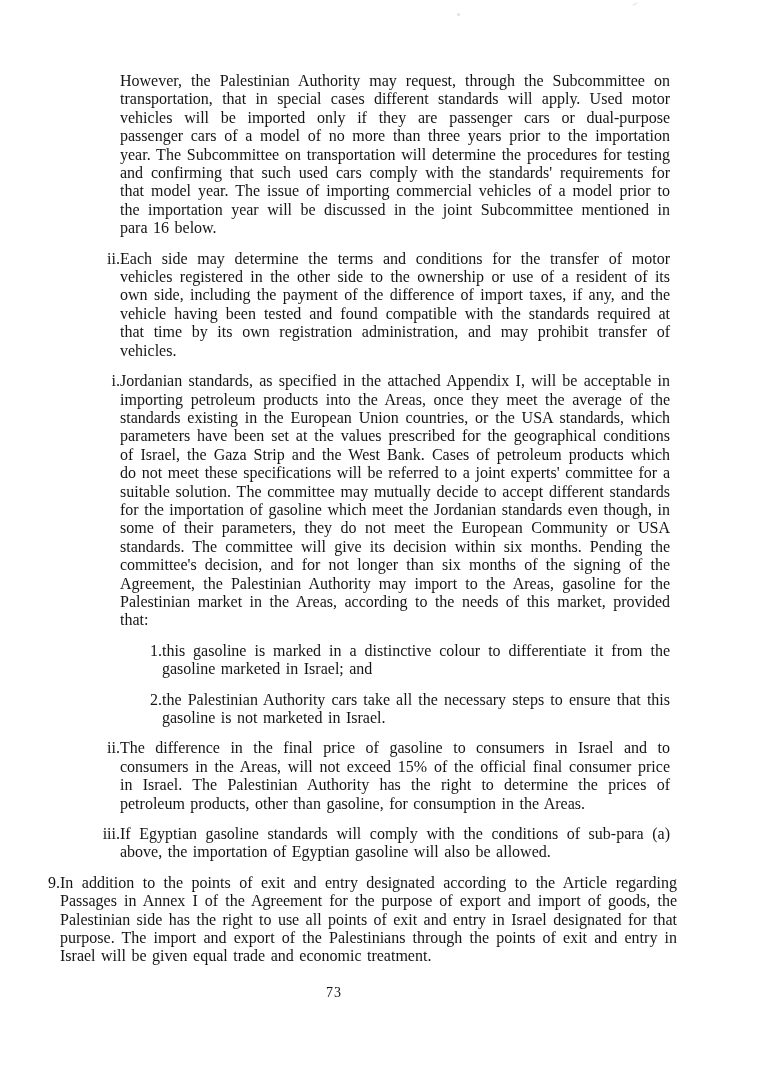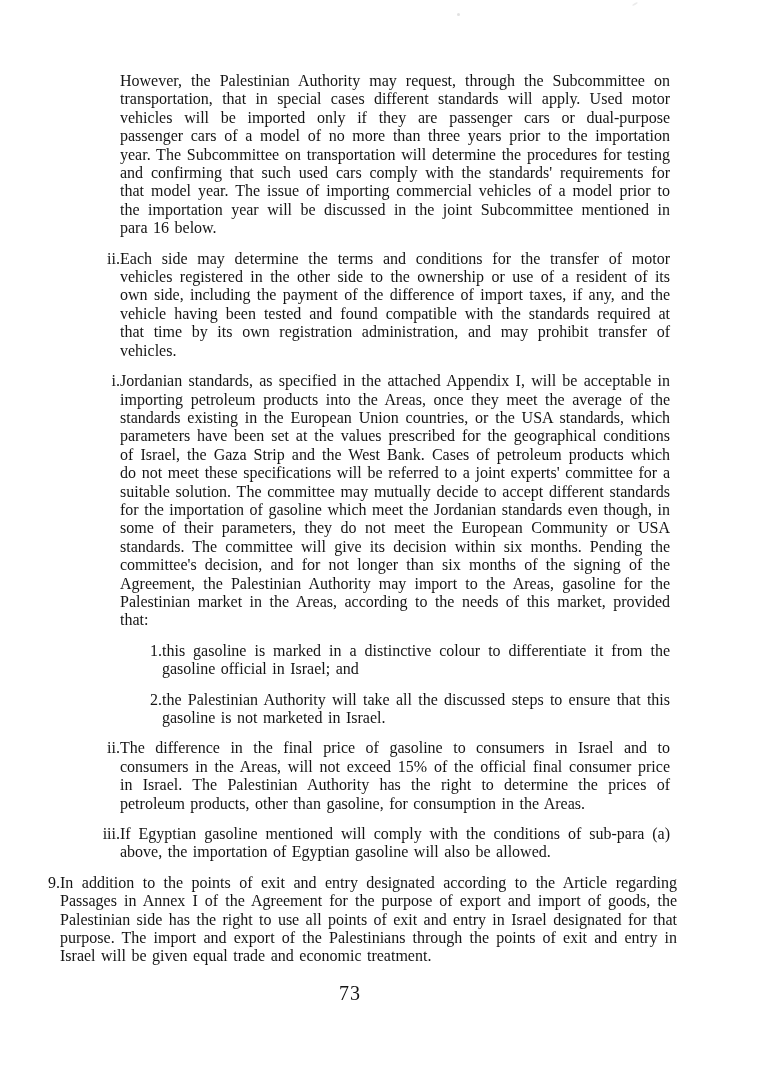--- a/index.html
+++ b/index.html
@@ -45,22 +45,21 @@
   .lvl2 .marker { width: 26px; }
   
   .lvl3 { margin-left: 138px; margin-right: 88px; }
   .lvl3 .marker { width: 24px; }
   .gap-before { margin-top: 2px; }
   .page-number {
     position: absolute;
     top: 984px;
     left: 326px;
     width: 48px;
-    text-align: center;
-    font-size: 20px;
+    font-size: 14px;
     letter-spacing: 1px;
   }
   .speck {
     position: absolute;
     background: #bdbdbd;
     border-radius: 50%;
   }
   .speck.s1 { left: 457px; top: 13px; width: 3px; height: 3px; opacity: .45; }
   .speck.s2 { left: 226px; top: 1040px; width: 4px; height: 2px; opacity: .35; }
   .speck.s3 { left: 110px; top: 1070px; width: 5px; height: 2px; opacity: .4; }
@@ -87,36 +86,36 @@
       <div class="ptext">Each side may determine the terms and conditions for the transfer of motor vehicles registered in the other side to the ownership or use of a resident of its own side, including the payment of the difference of import taxes, if any, and the vehicle having been tested and found compatible with the standards required at that time by its own registration administration, and may prohibit transfer of vehicles.</div>
     </div>
 
     <div class="block lvl2">
       <span class="marker">i.</span>
       <div class="ptext">Jordanian standards, as specified in the attached Appendix I, will be acceptable in importing petroleum products into the Areas, once they meet the average of the standards existing in the European Union countries, or the USA standards, which parameters have been set at the values prescribed for the geographical conditions of Israel, the Gaza Strip and the West Bank. Cases of petroleum products which do not meet these specifications will be referred to a joint experts' committee for a suitable solution. The committee may mutually decide to accept different standards for the importation of gasoline which meet the Jordanian standards even though, in some of their parameters, they do not meet the European Community or USA standards. The committee will give its decision within six months. Pending the committee's decision, and for not longer than six months of the signing of the Agreement, the Palestinian Authority may import to the Areas, gasoline for the Palestinian market in the Areas, according to the needs of this market, provided that:</div>
     </div>
 
     <div class="block lvl3 gap-before">
       <span class="marker">1.</span>
-      <div class="ptext">this gasoline is marked in a distinctive colour to differentiate it from the gasoline official in Israel; and</div>
+      <div class="ptext">this gasoline is marked in a distinctive colour to differentiate it from the gasoline marketed in Israel; and</div>
     </div>
 
     <div class="block lvl3 gap-before">
       <span class="marker">2.</span>
-      <div class="ptext">the Palestinian Authority will take all the discussed steps to ensure that this gasoline is not marketed in Israel.</div>
+      <div class="ptext">the Palestinian Authority cars take all the necessary steps to ensure that this gasoline is not marketed in Israel.</div>
     </div>
 
     <div class="block lvl2 gap-before">
       <span class="marker">ii.</span>
       <div class="ptext">The difference in the final price of gasoline to consumers in Israel and to consumers in the Areas, will not exceed 15% of the official final consumer price in Israel. The Palestinian Authority has the right to determine the prices of petroleum products, other than gasoline, for consumption in the Areas.</div>
     </div>
 
     <div class="block lvl2 gap-before">
       <span class="marker">iii.</span>
-      <div class="ptext">If Egyptian gasoline mentioned will comply with the conditions of sub-para (a) above, the importation of Egyptian gasoline will also be allowed.</div>
+      <div class="ptext">If Egyptian gasoline standards will comply with the conditions of sub-para (a) above, the importation of Egyptian gasoline will also be allowed.</div>
     </div>
 
     <div class="block lvl1 gap-before">
       <span class="marker">9.</span>
       <div class="ptext">In addition to the points of exit and entry designated according to the Article regarding Passages in Annex I of the Agreement for the purpose of export and import of goods, the Palestinian side has the right to use all points of exit and entry in Israel designated for that purpose. The import and export of the Palestinians through the points of exit and entry in Israel will be given equal trade and economic treatment.</div>
     </div>
 
   </div>
 
   <div class="page-number">73</div>

